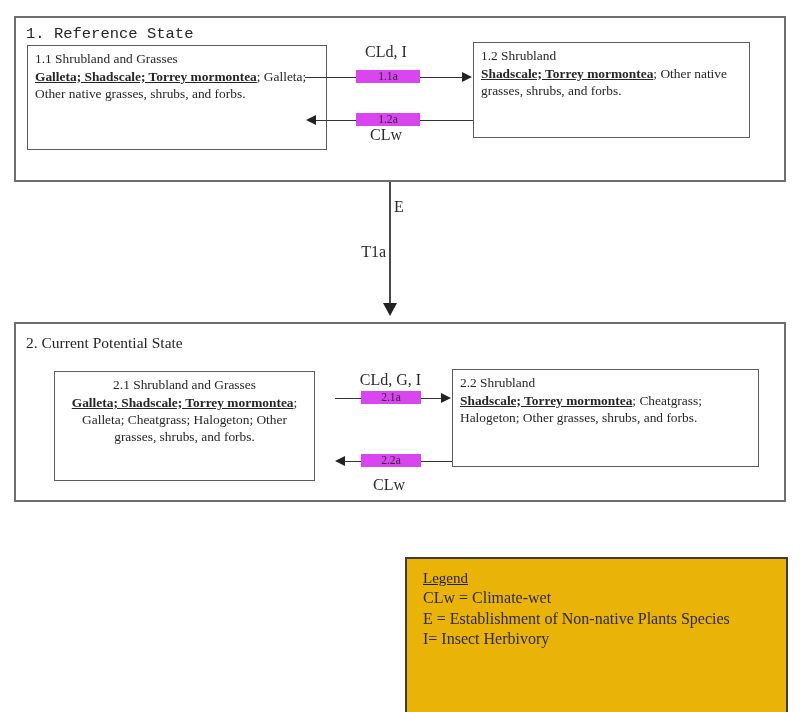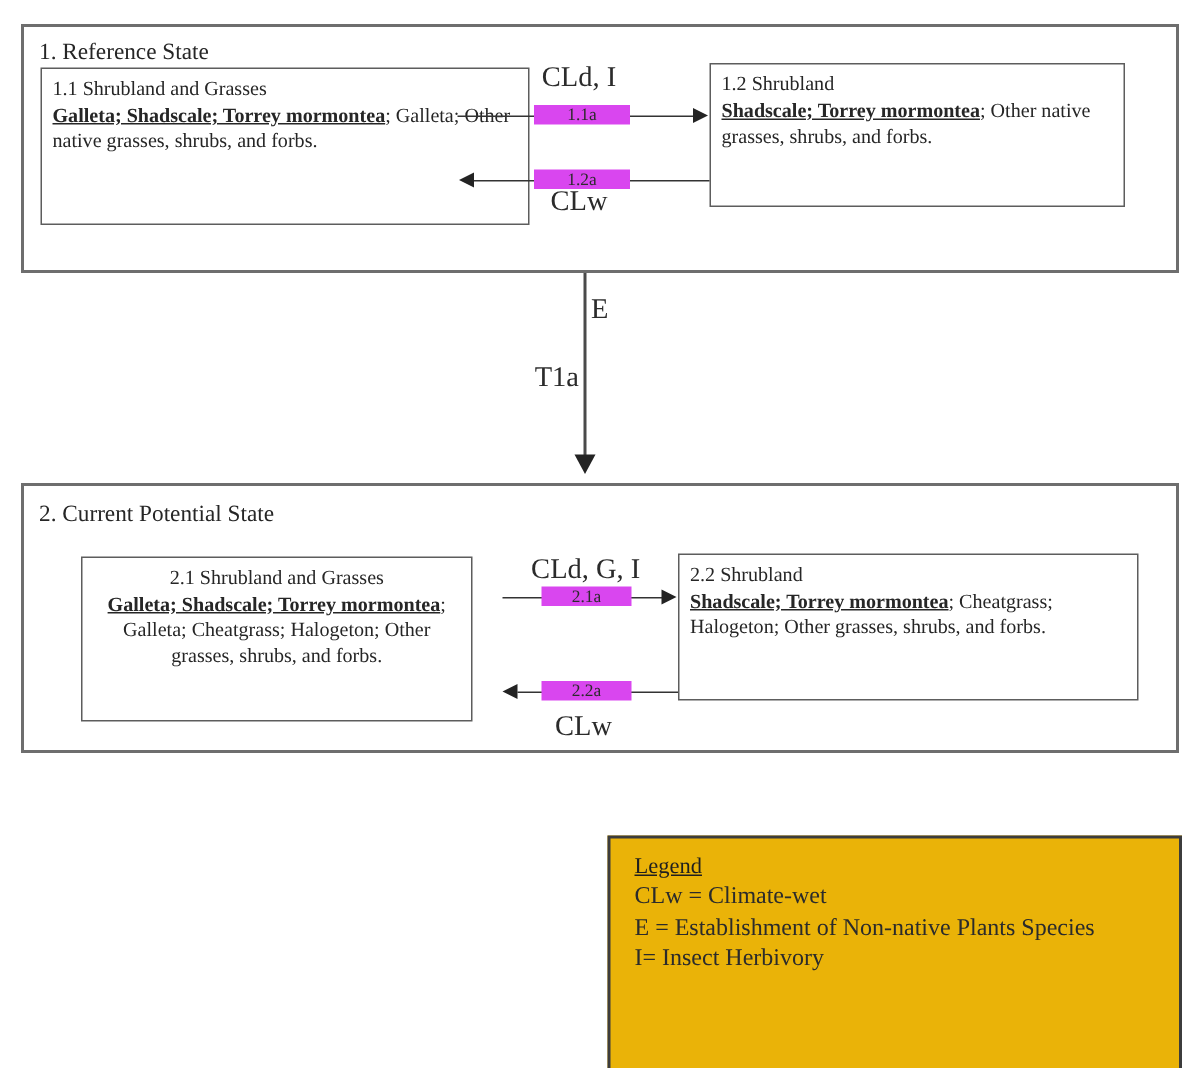--- a/index.html
+++ b/index.html
@@ -90,21 +90,21 @@
     position: absolute;
     width: 0; height: 0;
     border-left: 7px solid transparent;
     border-right: 7px solid transparent;
     border-top: 13px solid #232323;
   }
 
   
   .edge-label {
     position: absolute;
-    font-size: 19px;
+    font-size: 16px;
     line-height: 15px;
     color: #2b2b2b;
     white-space: nowrap;
     text-align: center;
   }
   .edge-code {
     position: absolute;
     font-size: 11.6px;
     line-height: 13px;
     color: #2b2b2b;
@@ -138,23 +138,23 @@
     color: #2b2b2b;
     white-space: nowrap;
   }
 </style>
 </head>
 <body>
 
 <div id="canvas">
 
   <div class="state-box" style="left:14px; top:16px; width:772px; height:166px;"></div>
-  <div class="state-title" style="left:26px; top:26px;">1. Reference State</div>
-
-  <div class="phase-box" style="left:27px; top:45px; width:326px; height:105px;">
+  <div class="state-title" style="left:26px; top:26px;font-family:Liberation Mono, monospace;">1. Reference State</div>
+
+  <div class="phase-box" style="left:27px; top:45px; width:300px; height:105px;">
     <div class="phase-head">1.1  Shrubland and Grasses</div>
     <div class="phase-body"><span class="sp">Galleta; Shadscale; Torrey mormontea</span><span>; Galleta; Other native grasses, shrubs, and forbs.</span></div>
   </div>
 
   <div class="phase-box" style="left:473px; top:42px; width:277px; height:96px;">
     <div class="phase-head">1.2 Shrubland</div>
     <div class="phase-body"><span class="sp">Shadscale; Torrey mormontea</span><span>; Other native grasses, shrubs, and forbs.</span></div>
   </div>
 
   <div class="hline" style="left:305px; top:77px; width:158px;"></div>

